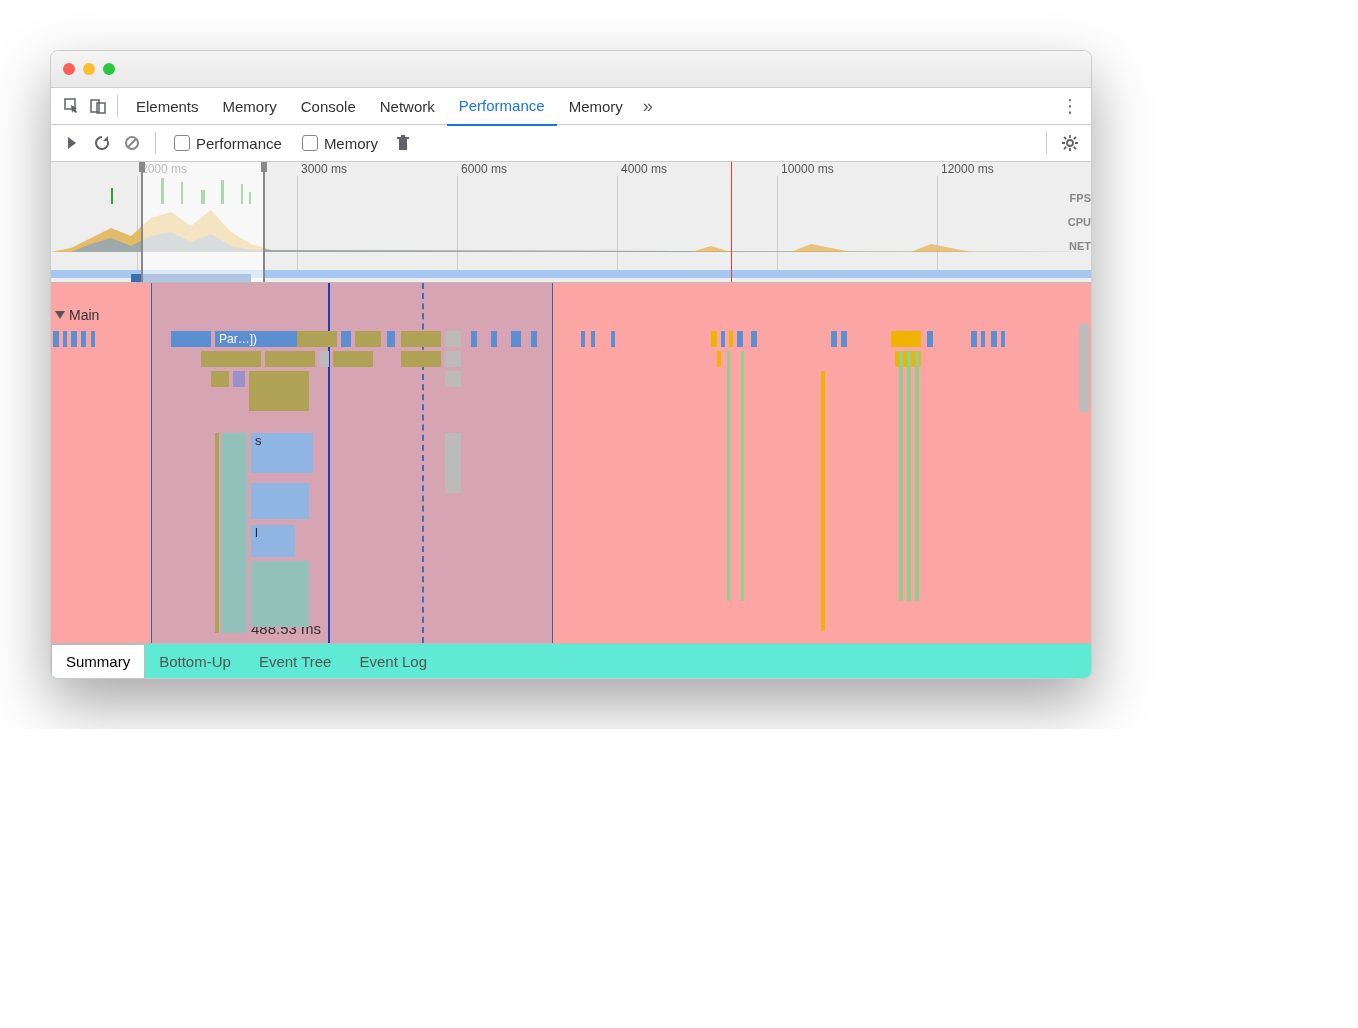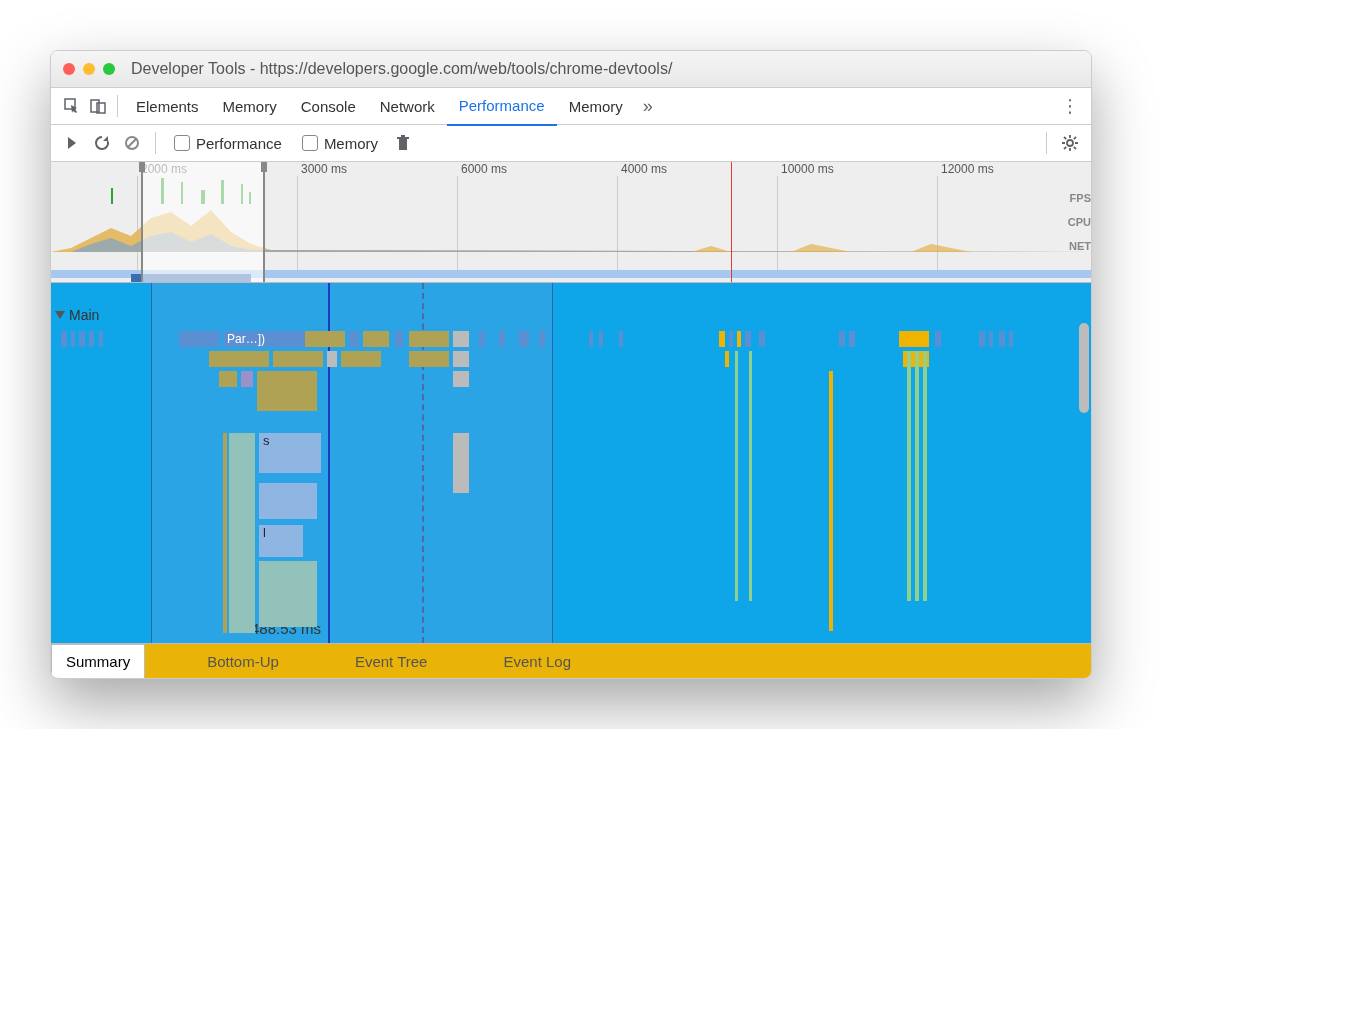--- a/index.html
+++ b/index.html
@@ -109,21 +109,21 @@
     background: #b7deb3;
     border-bottom: 1px solid #aaa;
   }
   .ruler .nettext { position: absolute; left: 2px; top: 0; color: #777; font-size: 12px; }
   .ruler .rtick { position: absolute; top: 14px; }
   .dots3 { position: absolute; top: 30px; left: 50%; transform: translateX(-50%); font-size: 12px; color: #555; }
   
   .flame {
     height: 360px;
     position: relative;
-    background: #0ea5e9;
+    background: #fca5a5;
     overflow: hidden;
     padding-left: 12px;
   }
   .flame-label {
     position: absolute; left: 4px; top: 24px;
     display: flex; align-items: center; gap: 4px; font-size: 14px; color: #333;
   }
   .flame-label .tri { width: 0; height: 0; border-left: 5px solid transparent; border-right: 5px solid transparent; border-top: 8px solid #555; }
   .selection {
     position: absolute; top: 0; bottom: 0;
@@ -137,21 +137,21 @@
     border-left: 2px dashed #4a6aa8;
   }
   .sel-cursor {
     position: absolute; top: 0; bottom: 0; left: 176px;
     border-left: 2px solid #1a3dbf;
   }
   .sel-time {
     position: absolute; left: 200px; bottom: 6px;
     font-size: 15px; color: #333;
   }
-  .track { position: absolute; left: 8px; right: 20px; top: 48px; height: 16px; }
+  .track { position: absolute; left: 0; right: 20px; top: 48px; height: 16px; }
   .bar { position: absolute; top: 0; height: 16px; }
   .row2 { top: 68px; }
   .row3 { top: 88px; }
   .row5 { top: 150px; } 
   .row6 { top: 200px; }
   .row7 { top: 242px; } 
   .c-blue { background: #5b8fd1; }
   .c-olive { background: #b0a255; }
   .c-lblue { background: #8fb6e2; }
   .c-yellow { background: #f0b400; }
@@ -159,44 +159,42 @@
   .c-teal { background: #93c2bb; }
   .c-purple { background: #9b91c9; }
   .c-gray { background: #bbb; }
   .scrollbar {
     position: absolute; right: 2px; top: 40px; width: 10px; height: 90px;
     background: #bcbcbc; border-radius: 5px;
   }
   
   .bottomtabs {
     height: 34px;
-    background: #eab308;
+    background: #5eead4;
     border-top: 1px solid #bbb;
     display: flex;
     align-items: center;
     font-size: 15px;
     color: #555;
-    gap: 48px;
   }
   .btab { padding: 0 14px; height: 34px; display: flex; align-items: center; }
   .btab.active { background: #fff; border: 1px solid #bbb; border-bottom-color: #fff; margin-bottom: -1px; color: #000; }
   svg { display: block; }
 </style>
 </head>
 <body>
 
 <div class="window">
 
   <div class="titlebar">
     <div class="traffic">
       <div class="dot red"></div>
       <div class="dot yellow"></div>
       <div class="dot green"></div>
     </div>
-    <div class="titlebar-title">Developer Tools - https://developers.google.com/web/tools/chrome-devtools/</div>
   </div>
 
   <div class="paneltabs">
     <div class="iconbtn">
       <svg width="18" height="18" viewBox="0 0 18 18">
           <rect x="2" y="2" width="10" height="10" fill="none" stroke="#5f6368" stroke-width="1.5"></rect>
           <path d="M8 8 l6 3 -2 1 2 3 -1 1 -3-2 -1 2 z" fill="#5f6368"></path>
         </svg>
     </div>
     <div class="iconbtn">

